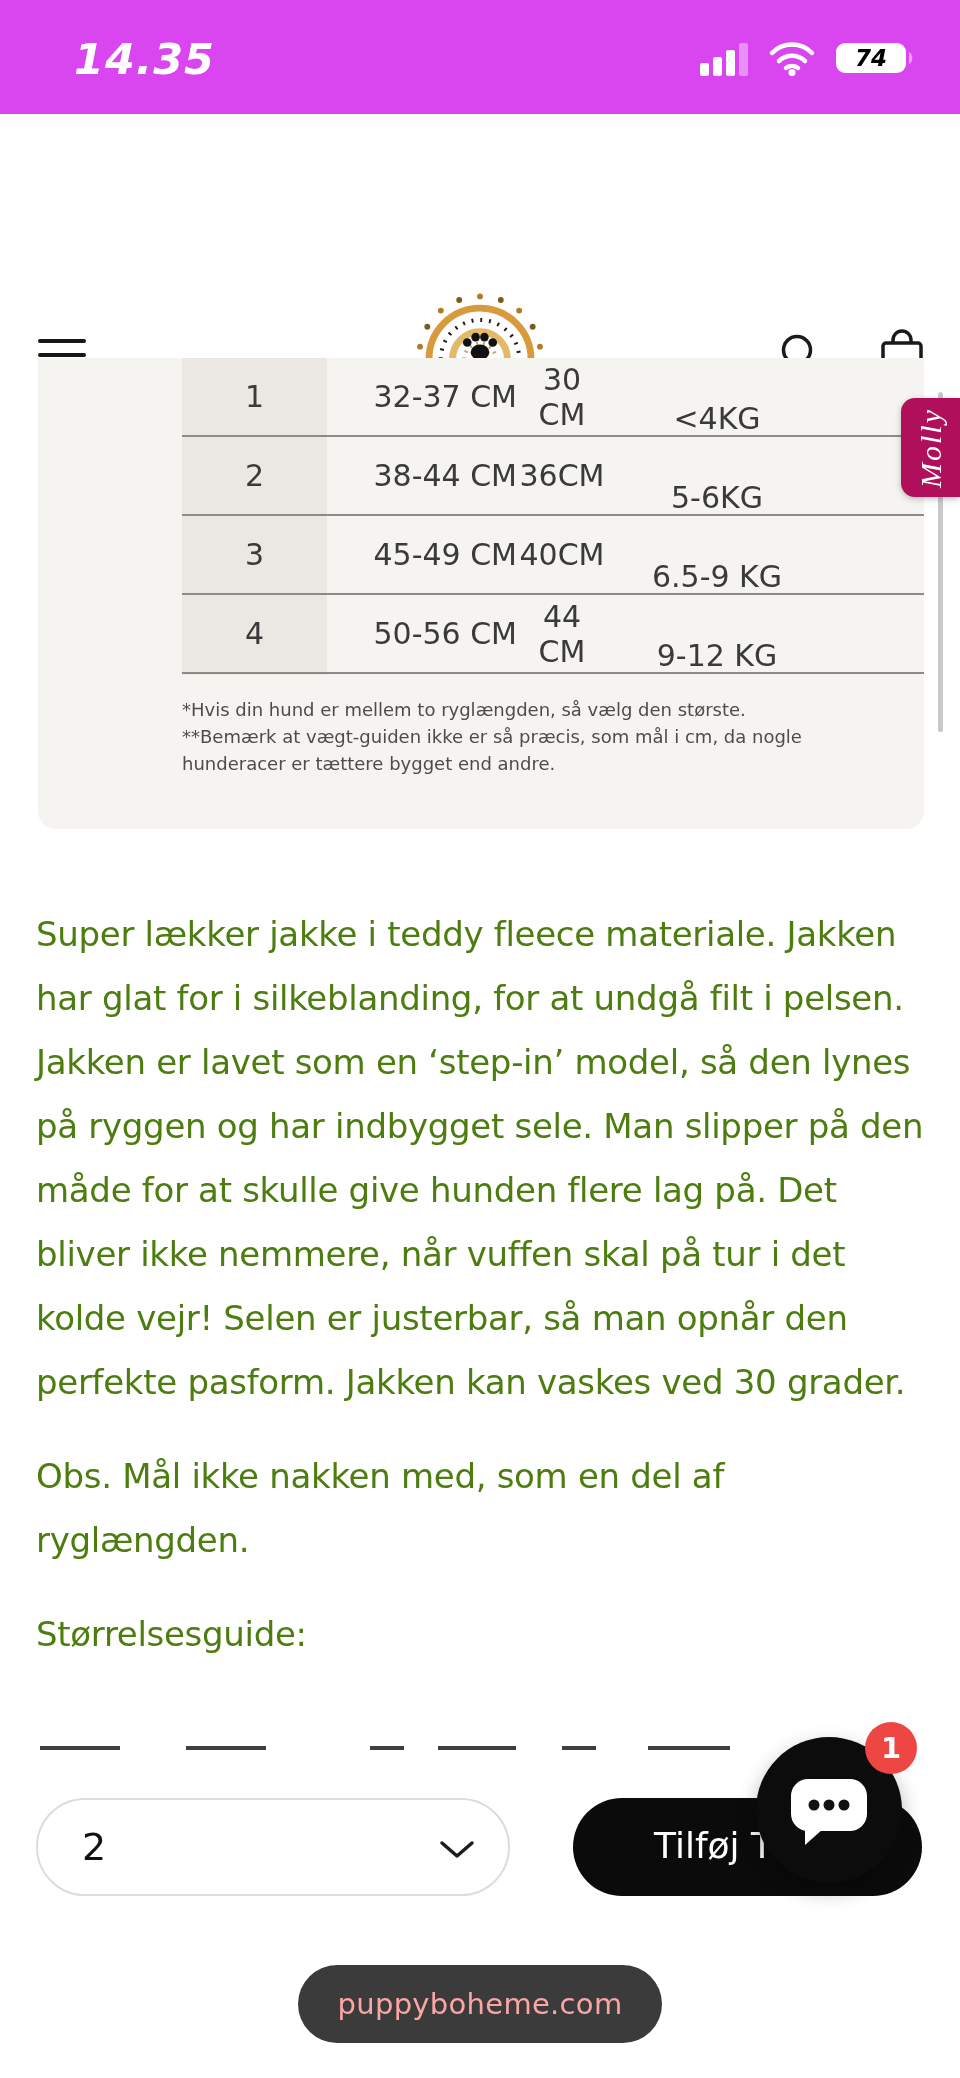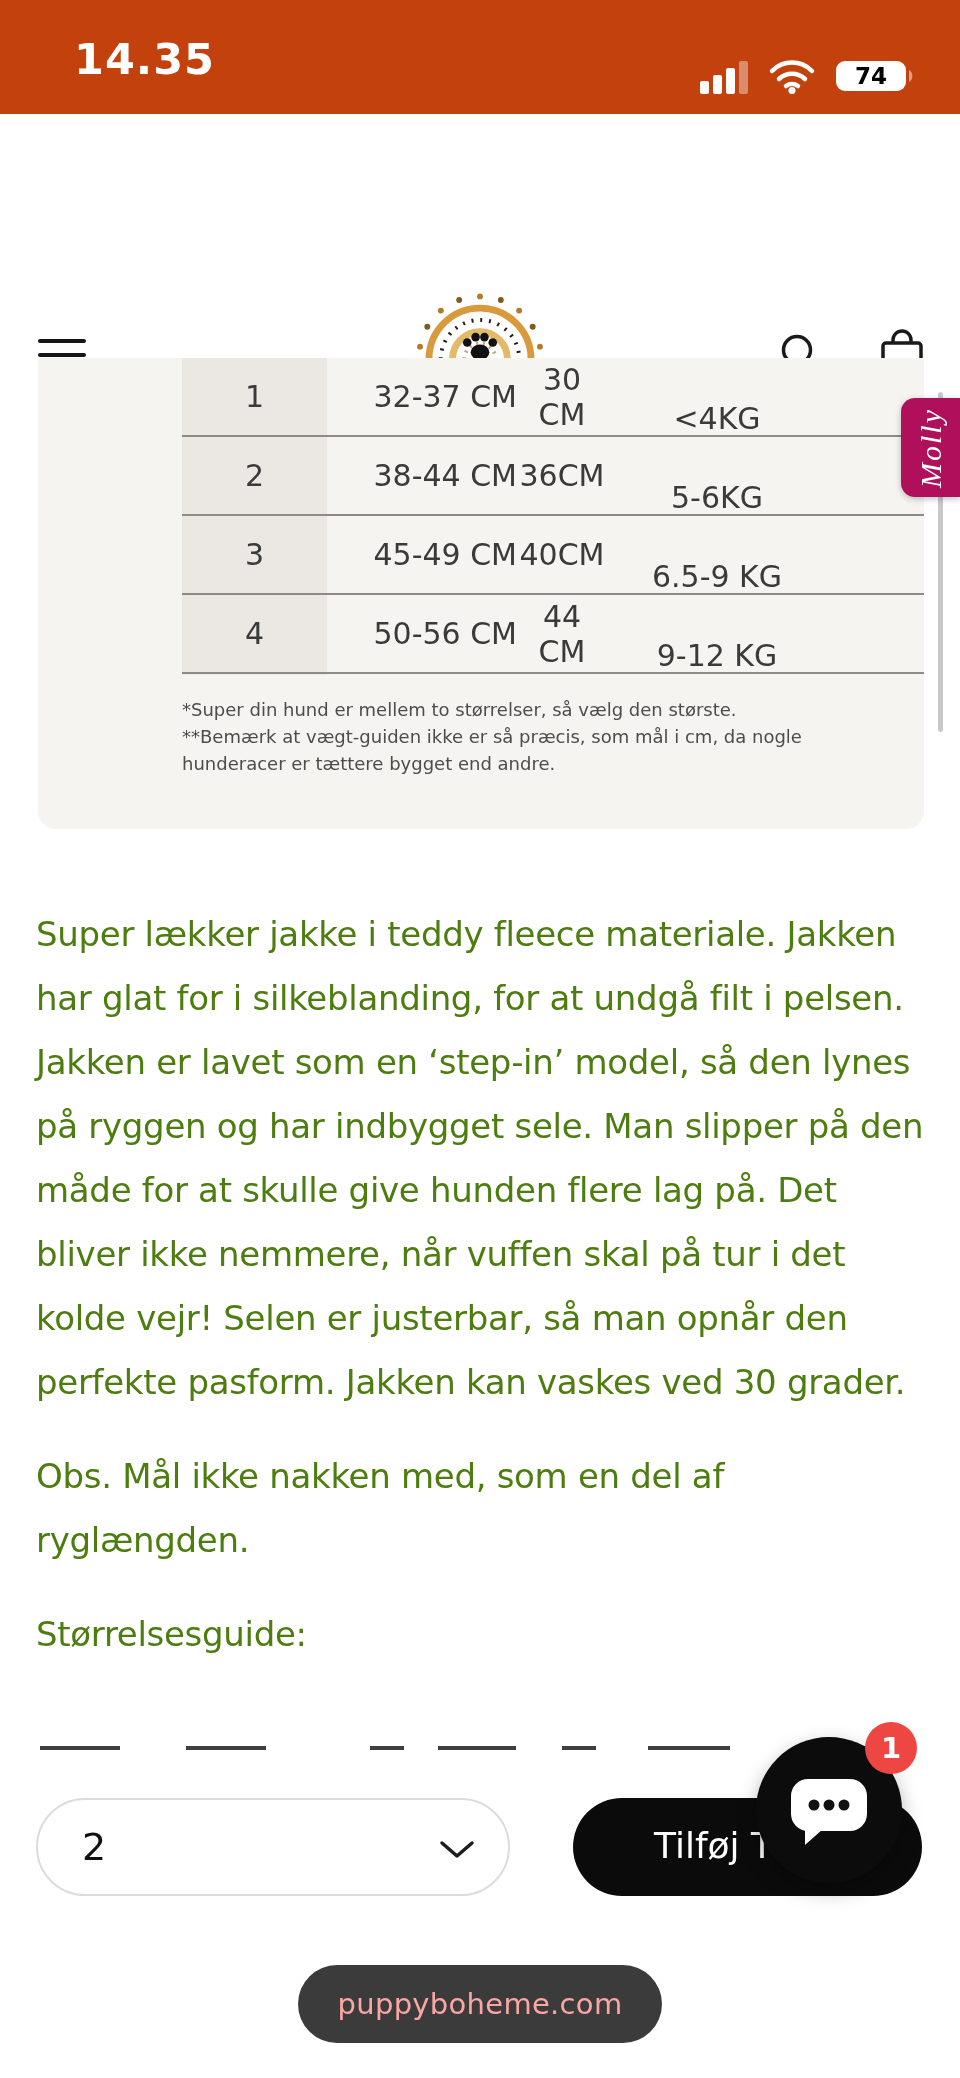--- a/index.html
+++ b/index.html
@@ -1,23 +1,23 @@
 <!DOCTYPE html>
 <html><head>
 <meta charset="utf-8">
 <style>
   * { margin:0; padding:0; box-sizing:border-box; }
   html,body { background:#e9e9e9; }
   body { font-family:"DejaVu Sans","Liberation Sans",sans-serif; }
   .screen { position:relative; width:960px; height:2078px; margin:0 auto; background:#fff; overflow:hidden; }
 
   
-  .status-bar { position:absolute; left:0; top:0; width:960px; height:114px; background:#c2410c; }
+  .status-bar { position:absolute; left:0; top:0; width:960px; height:114px; background:#d946ef;font-style:italic; }
   .status-time { position:absolute; left:74px; top:34px; font-size:43px; font-weight:700; color:#fff; letter-spacing:1px; }
-  .status-icons { position:absolute; right:42px; top:56px; display:flex; align-items:center; gap:18px; }
+  .status-icons { position:absolute; right:42px; top:38px; display:flex; align-items:center; gap:18px; }
 
   
   .header { position:absolute; left:0; top:115px; width:960px; height:243px; background:#fff; }
   .hamburger { position:absolute; left:38px; top:224px; width:48px; height:32px; display:flex; flex-direction:column; justify-content:space-between; cursor:pointer; }
   .hamburger span { display:block; width:48px; height:4px; background:#161616; border-radius:2px; }
   .logo { position:absolute; left:0; right:0; top:150px; text-align:center; cursor:pointer; }
   .logo svg { display:block; margin:0 auto; }
   .brand { font-family:"Liberation Serif","DejaVu Serif",serif; font-size:34px; color:#141414; letter-spacing:1px; margin-top:0px; }
   .tagline { font-size:13px; color:#8a8a8a; letter-spacing:4px; margin-top:8px; }
   .search-btn { position:absolute; left:778px; top:216px; width:46px; height:46px; cursor:pointer; }
@@ -169,21 +169,21 @@
         <span class="tc c4">6.5-9 KG</span>
       </div>
       <div class="t-row">
         <span class="tc c1">4</span>
         <span class="tc c2">50-56 CM</span>
         <span class="tc c3">44 CM</span>
         <span class="tc c4">9-12 KG</span>
       </div>
     </div>
     <div class="footnotes">
-      <div>*Super din hund er mellem to størrelser, så vælg den største.</div>
+      <div>*Hvis din hund er mellem to ryglængden, så vælg den største.</div>
       <div>**Bemærk at vægt-guiden ikke er så præcis, som mål i cm, da nogle hunderacer er tættere bygget end andre.</div>
     </div>
   </div>
 
   <div class="molly-tab">
     <span>Molly</span>
   </div>
 
   <div class="scrollbar"></div>
 

